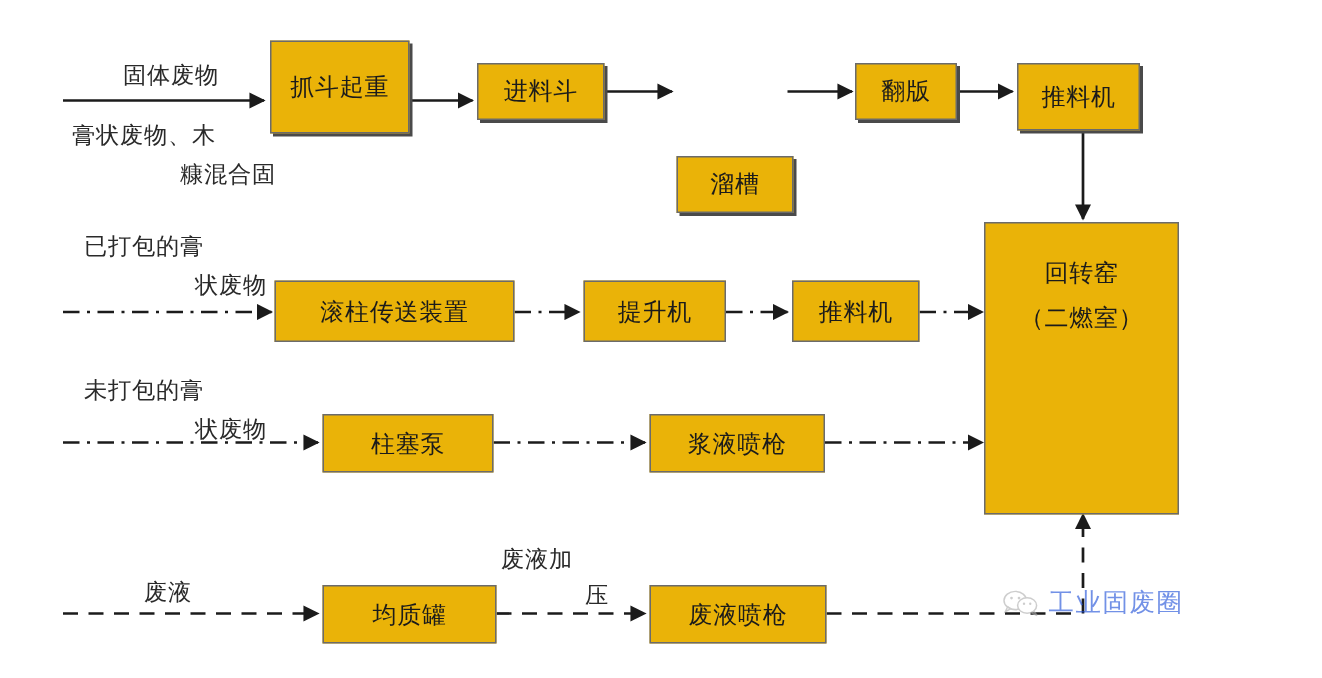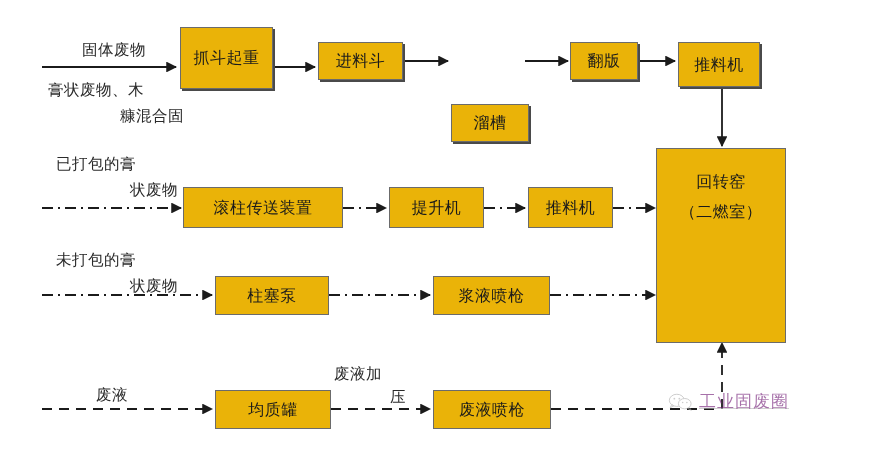--- a/index.html
+++ b/index.html
@@ -64,23 +64,22 @@
     position: absolute;
     left: 668px;
     top: 390px;
     display: flex;
     align-items: center;
     gap: 5px;
     opacity: 0.62;
   }
   #watermark .wm-text {
     font-size: 17px;
-    color: #701a75;
+    color: #1d4ed8;
     letter-spacing: 1px;
-    text-decoration: underline;
     text-decoration-color: #b5b5b5;
   }
   #watermark .wm-icon {
     width: 26px;
     height: 20px;
   }
 </style>
 </head>
 <body>
 

